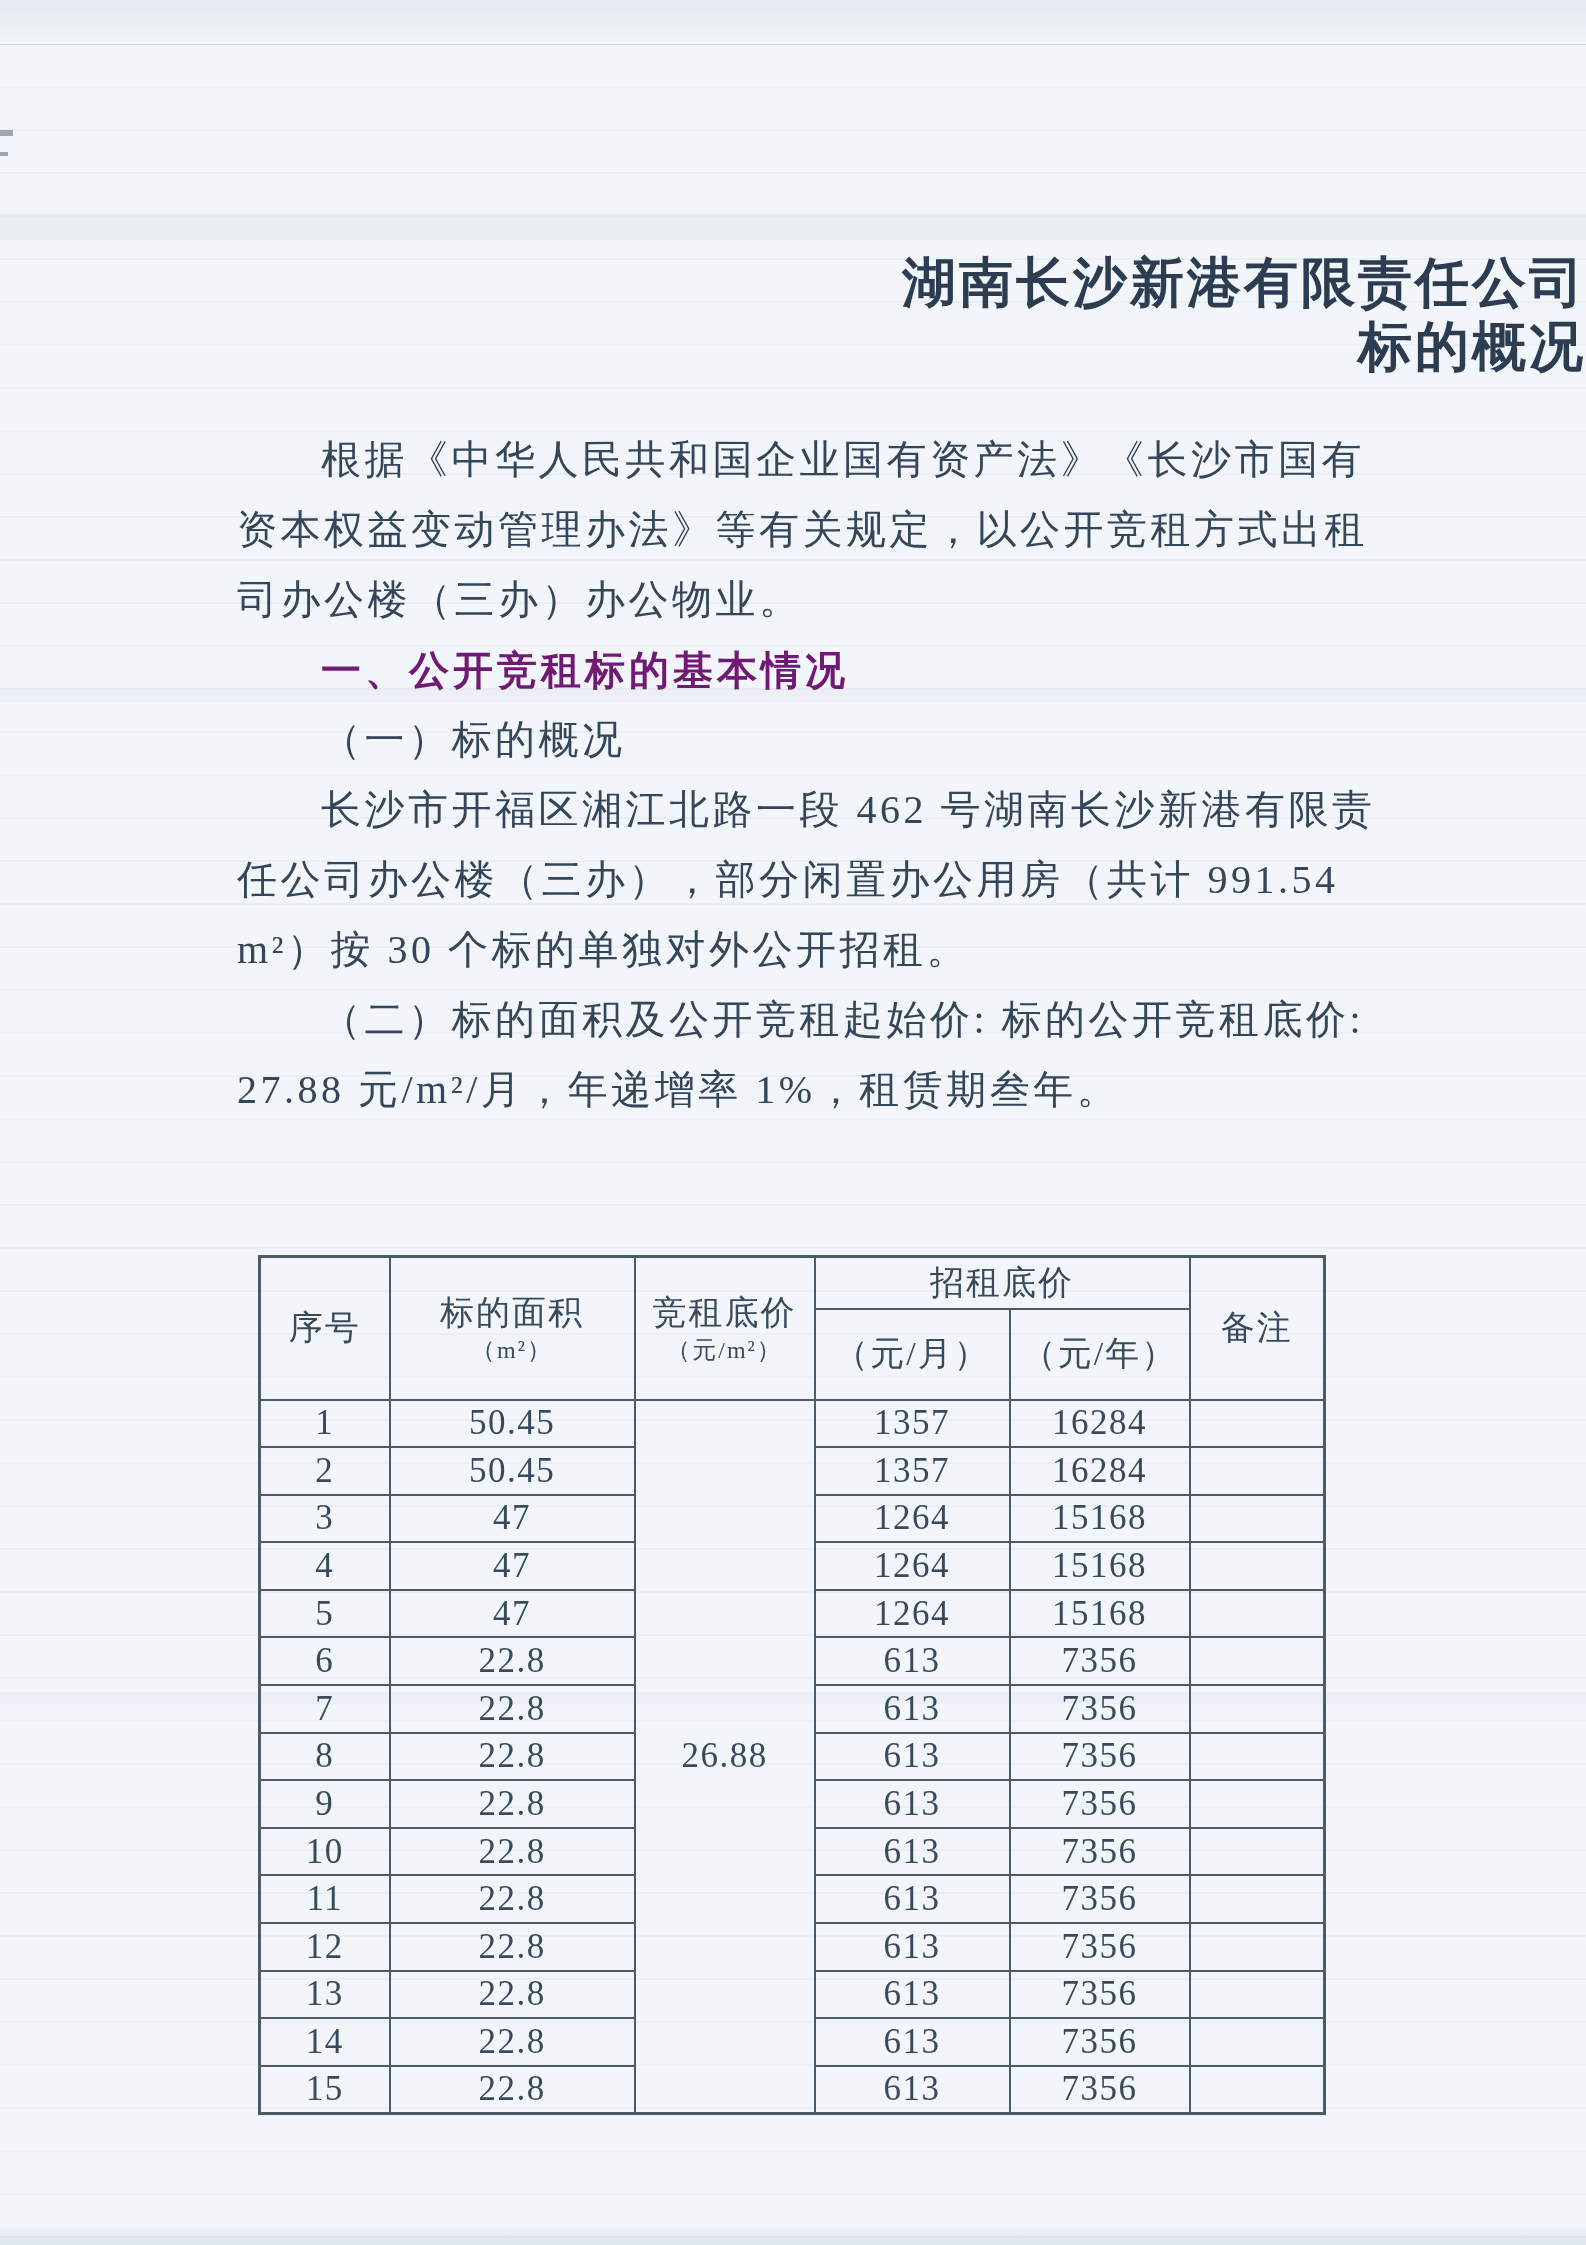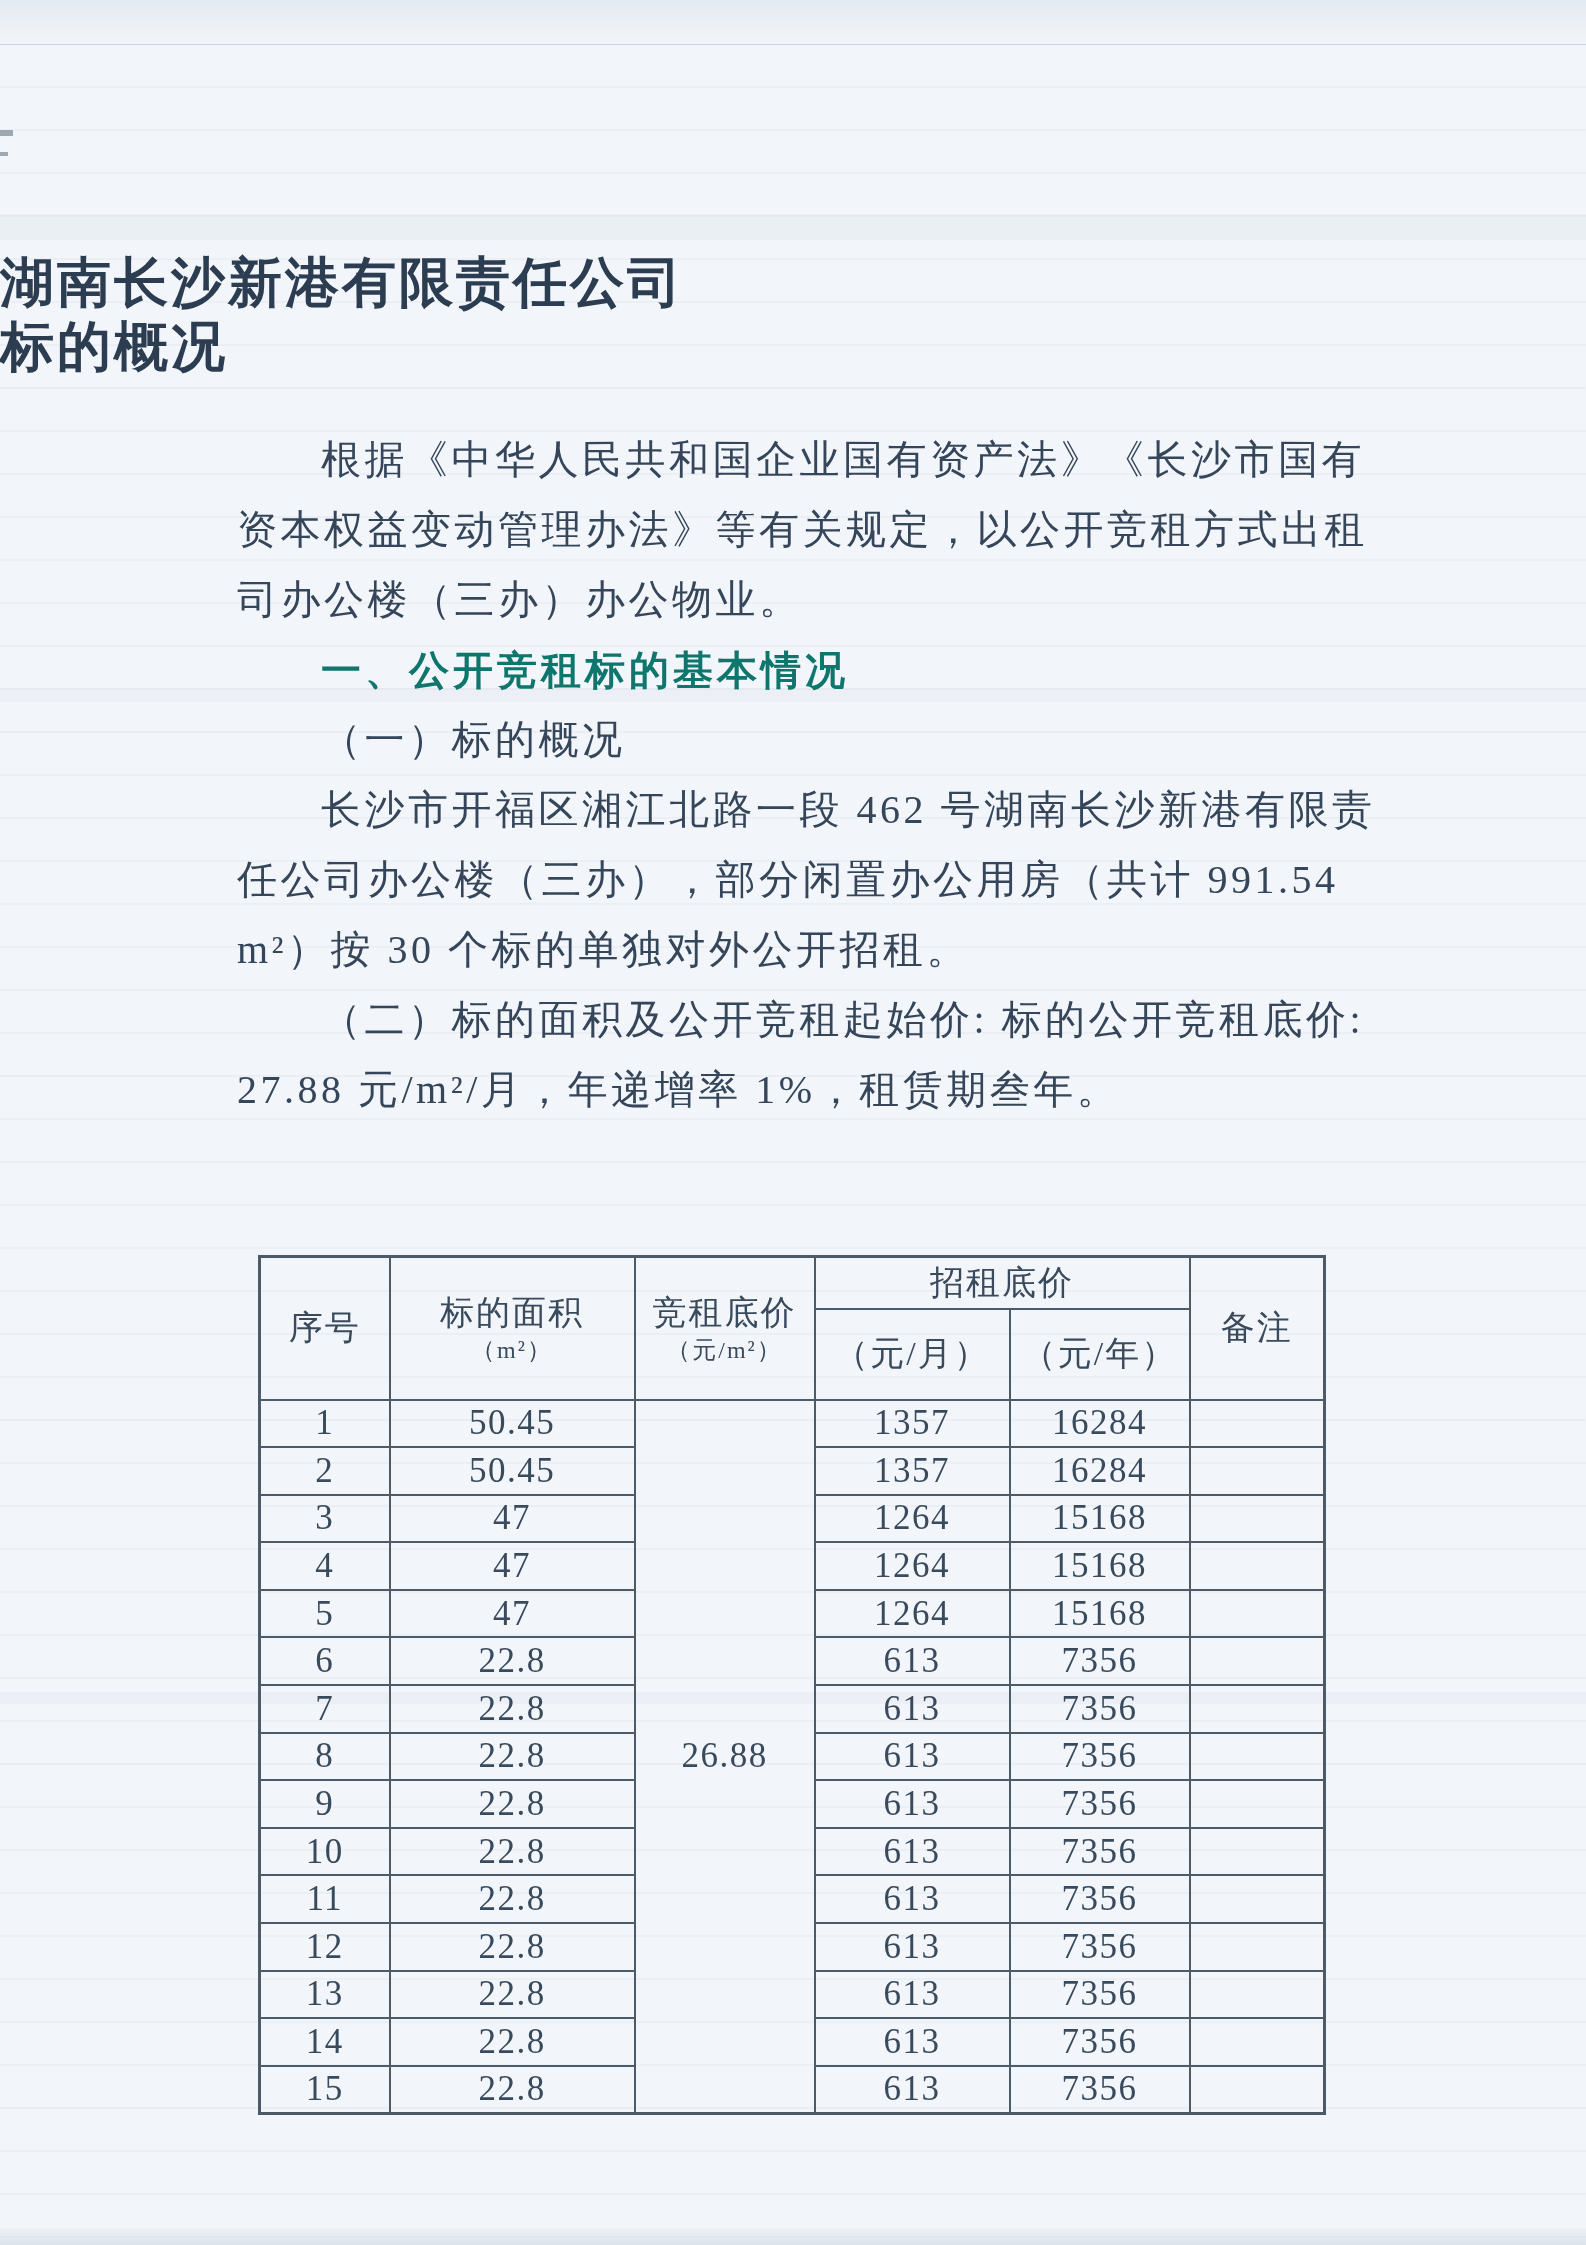--- a/index.html
+++ b/index.html
@@ -22,38 +22,38 @@
   .band-a      { top:214px;  height:26px;  background:rgba(168,184,200,0.10); }
   .band-b      { top:688px;  height:14px;  background:rgba(168,184,200,0.08); }
   .band-c      { top:1692px; height:12px;  background:rgba(168,184,200,0.08); }
   .band-bottom { top:2228px; height:17px;  background:linear-gradient(180deg,rgba(168,184,200,0.05),rgba(150,168,186,0.22)); }
   .edge-mark   { position:absolute; background:#5a6876; opacity:0.55; pointer-events:none; }
   .mark-1 { left:0; top:130px; width:13px; height:6px; }
   .mark-2 { left:0; top:152px; width:8px;  height:4px; }
 
   .title {
     position:absolute; top:250px; left:0; width:100%;
-    text-align:left;
+    text-align:right;
     font-family:"Liberation Sans", sans-serif;
     font-weight:900; font-size:54px; line-height:64px;
     letter-spacing:3px; color:#2c3d51;
   }
 
   .body-lines {
     position:absolute; top:425px; left:237px; width:1110px;
     font-size:40px;
   }
   .line {
     height:70px; line-height:70px;
     letter-spacing:3.5px; white-space:nowrap;
   }
   .ind { padding-left:84px; }
   .b {
     font-family:"Liberation Sans", sans-serif;
-    font-weight:bold; letter-spacing:4px; color:#0f766e;
+    font-weight:bold; letter-spacing:4px; color:#701a75;
   }
 
   table.doc-table {
     position:absolute; top:1255px; left:258px;
     width:1065px; table-layout:fixed;
     border-collapse:collapse;
     border:3px solid #4d5b69;
     font-size:34px; color:#394a5c;
   }
   .doc-table th, .doc-table td {

